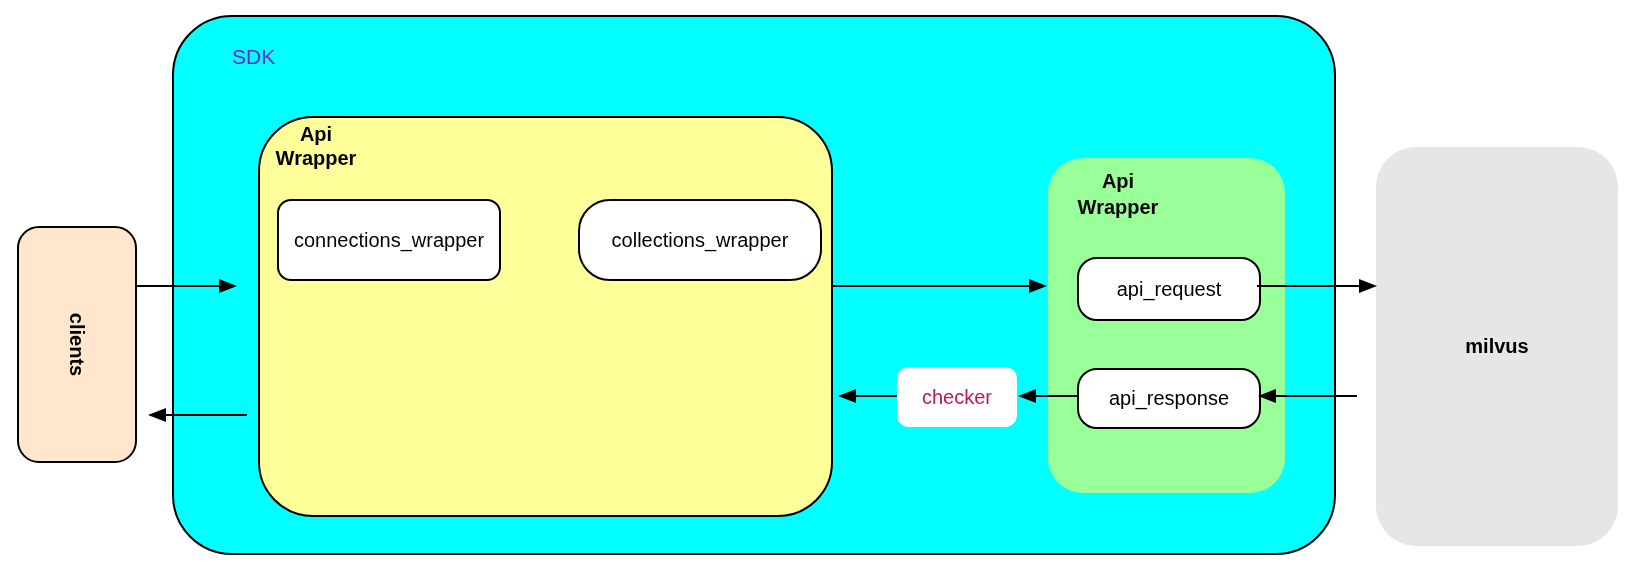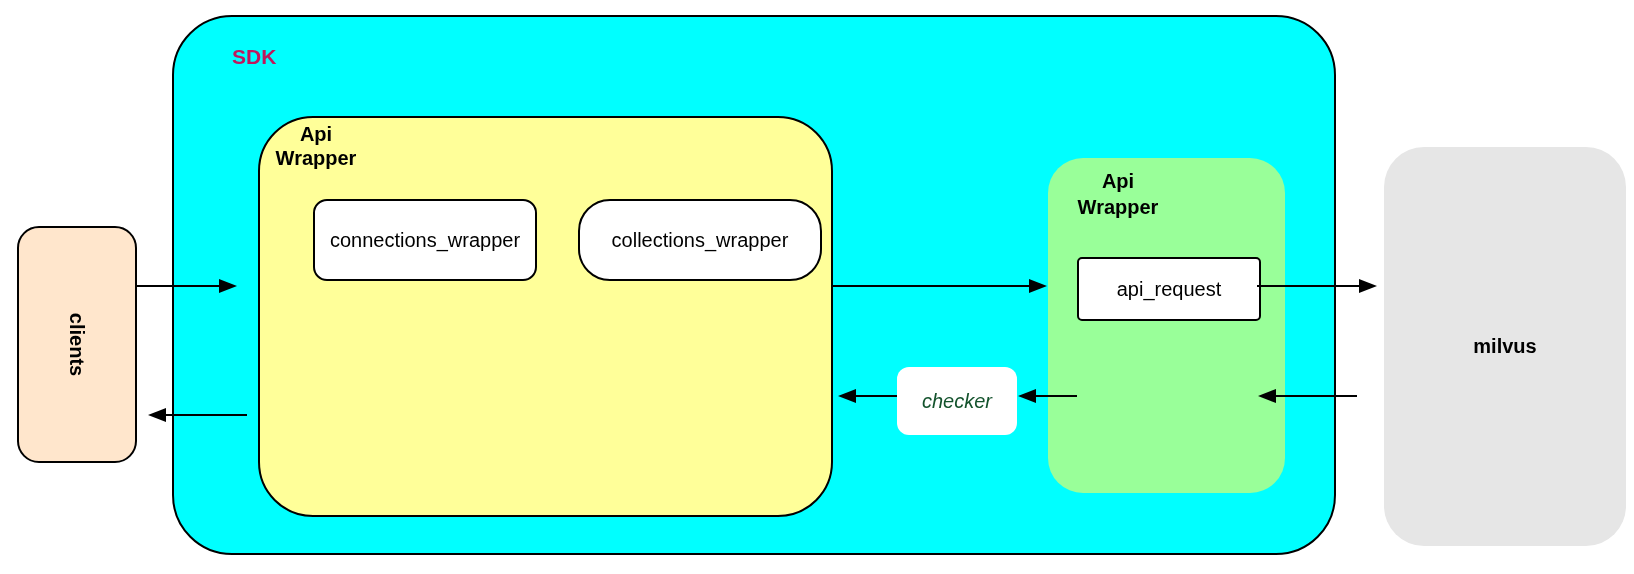--- a/index.html
+++ b/index.html
@@ -38,21 +38,21 @@
   }
   
   #sdk {
     left: 172px; top: 15px; width: 1164px; height: 540px;
     background: #00FFFF;
     border-radius: 60px;
   }
   #sdk-label {
     position: absolute;
     left: 58px; top: 28px;
-    font-weight: bold; font-size: 21px; color: #be185d;
+    font-weight: normal; font-size: 21px; color: #6d28d9;
   }
   
   #api-wrapper {
     left: 258px; top: 116px; width: 575px; height: 401px;
     background: #FFFF99;
     border-radius: 55px;
   }
   #api-wrapper-label {
     position: absolute;
     left: 0px; top: 4px; width: 112px;
@@ -61,64 +61,64 @@
   }
   .module {
     position: absolute;
     background: #ffffff;
     border: 2px solid #000000;
     border-radius: 14px;
     display: flex; align-items: center; justify-content: center;
     font-size: 20px; color: #000;
     white-space: nowrap;
   }
-  .col1 { left: 17px;  width: 220px; margin-left: 36px; }
+  .col1 { left: 17px;  width: 220px; }
   .col2 { left: 318px; width: 240px; border-radius: 32px; }
   .row1 { top: 81px;  height: 78px; }
   .row2 { top: 179px; height: 78px; }
   .row3 { top: 279px; height: 78px; }
   
   #checker {
-    left: 897px; top: 367px; width: 120px; height: 68px;
+    left: 897px; top: 367px; width: 120px; height: 60px;
     background: #ffffff;
     border-radius: 12px;
     display: flex; align-items: center; justify-content: center;
-    font-size: 20px; color: #14532d; font-style: italic;
+    font-size: 20px; color: #be185d;
   }
   
   #api-gateway {
     left: 1048px; top: 158px; width: 237px; height: 335px;
     background: #99FF99;
     border-radius: 35px;
   }
   #api-gateway-label {
     position: absolute;
     left: 0px; top: 10px; width: 140px;
     text-align: center;
     font-weight: bold; font-size: 20px; line-height: 26px; color: #000;
   }
   .gw-node {
     position: absolute;
     left: 29px; width: 180px;
     background: #ffffff;
     border: 2px solid #000000;
-    border-radius: 5px;
+    border-radius: 20px;
     display: flex; align-items: center; justify-content: center;
     font-size: 20px; color: #000;
     white-space: nowrap;
   }
   #api-request  { top: 99px;  height: 60px; }
   #api-response { top: 210px; height: 57px; }
   
   #milvus {
     left: 1376px; top: 147px; width: 242px; height: 399px;
     background: #E6E6E6;
     border-radius: 40px;
     display: flex; align-items: center; justify-content: center;
-    font-weight: bold; font-size: 20px; color: #000; margin-left: 8px;
+    font-weight: bold; font-size: 20px; color: #000;
   }
   
   #arrows {
     position: absolute;
     left: 0; top: 0; width: 1634px; height: 574px;
     pointer-events: none;
   }
   #arrows line { stroke: #000; stroke-width: 2px; }
   #arrows polygon { fill: #000; }
 </style>
@@ -142,20 +142,21 @@
   </div>
 
   <div id="checker" class="node">checker</div>
 
   <div id="api-gateway" class="node">
     <div id="api-gateway-label">
       <span>Api</span><br>
       <span>Wrapper</span>
     </div>
     <div id="api-request" class="gw-node">api_request</div>
+    <div id="api-response" class="gw-node">api_response</div>
   </div>
 
   <div id="clients" class="node bordered">
     <span class="vlabel">clients</span>
   </div>
 
   <div id="milvus" class="node">
     <span>milvus</span>
   </div>
 

